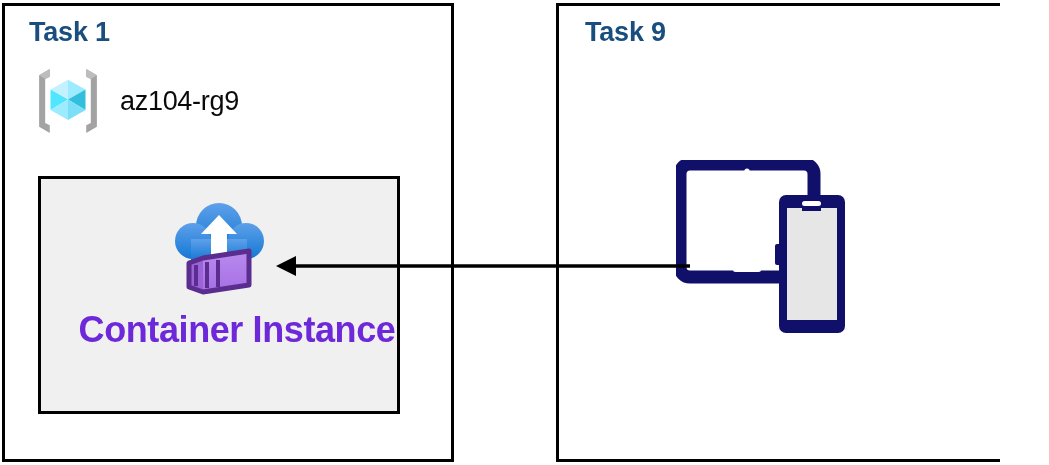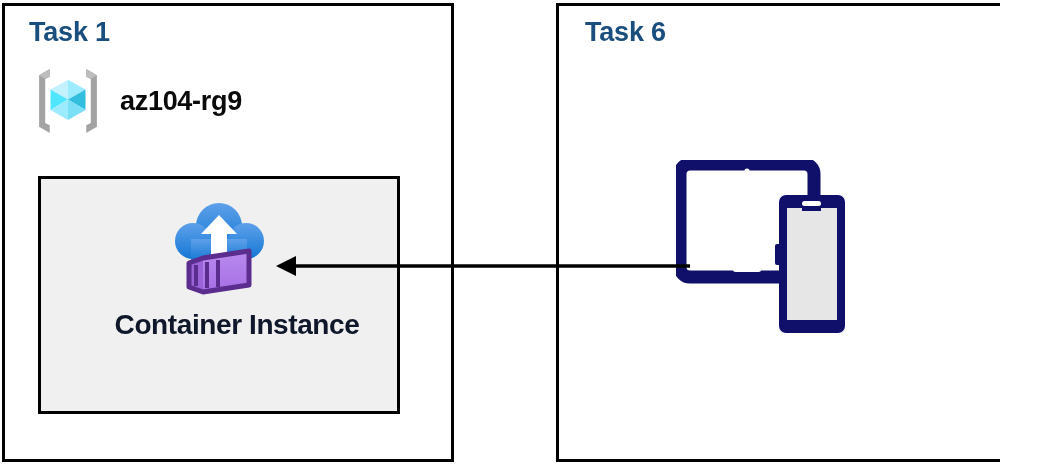--- a/index.html
+++ b/index.html
@@ -46,21 +46,21 @@
     top: 62px;
     width: 290px;
     height: 78px;
     display: flex;
     align-items: center;
   }
   #rg-icon { width: 76px; height: 76px; flex: 0 0 auto; }
   #rg-label {
     margin-left: 14px;
     font-size: 27px;
-    font-weight: bold;
+    font-weight: normal;
     color: #0A0A0A;
     white-space: nowrap;
     letter-spacing: -0.3px;
   }
 
   
   #aci-card {
     position: absolute;
     left: 38px;
     top: 176px;
@@ -77,23 +77,23 @@
     top: 20px;
     width: 104px;
     height: 98px;
   }
   #aci-label {
     position: absolute;
     left: 0;
     right: 0;
     top: 130px;
     text-align: center;
-    font-size: 28px;
+    font-size: 36px;
     font-weight: bold;
-    color: #0f172a;
+    color: #6d28d9;
     letter-spacing: -0.4px;
     padding-left: 36px;
   }
 
   
   #devices-icon {
     position: absolute;
     left: 676px;
     top: 160px;
     width: 190px;
@@ -183,21 +183,21 @@
         <rect x="27" y="66" width="4" height="21" fill="#5B2D8E"></rect>
         <rect x="38" y="63" width="4" height="26" fill="#5B2D8E"></rect>
         <rect x="49" y="61" width="4" height="27" fill="#5B2D8E"></rect>
       </svg>
     </span>
     <div id="aci-label">Container Instance</div>
   </div>
 
   <div class="panel" id="panel-task2"></div>
 
-  <div class="panel-title" id="title-task2">Task 6</div>
+  <div class="panel-title" id="title-task2">Task 9</div>
 
   <span id="devices-icon">
     <svg viewBox="0 0 190 177" width="190" height="177" xmlns="http://www.w3.org/2000/svg">
 
       <rect x="4" y="4" width="134" height="113" rx="10" ry="10" fill="none" stroke="#10106B" stroke-width="13"></rect>
 
       <circle cx="71" cy="11" r="2.6" fill="#FFFFFF"></circle>
 
       <rect x="57" y="107" width="28" height="5" rx="2.5" fill="#FFFFFF"></rect>
 

